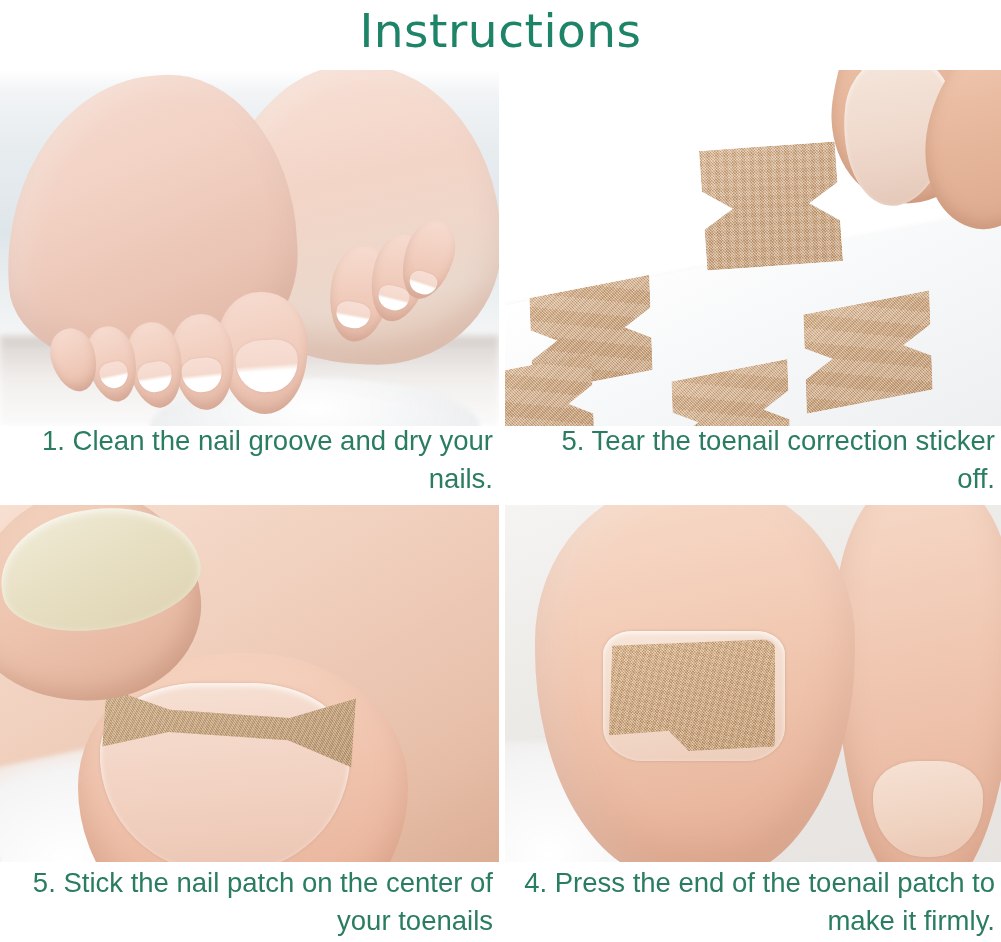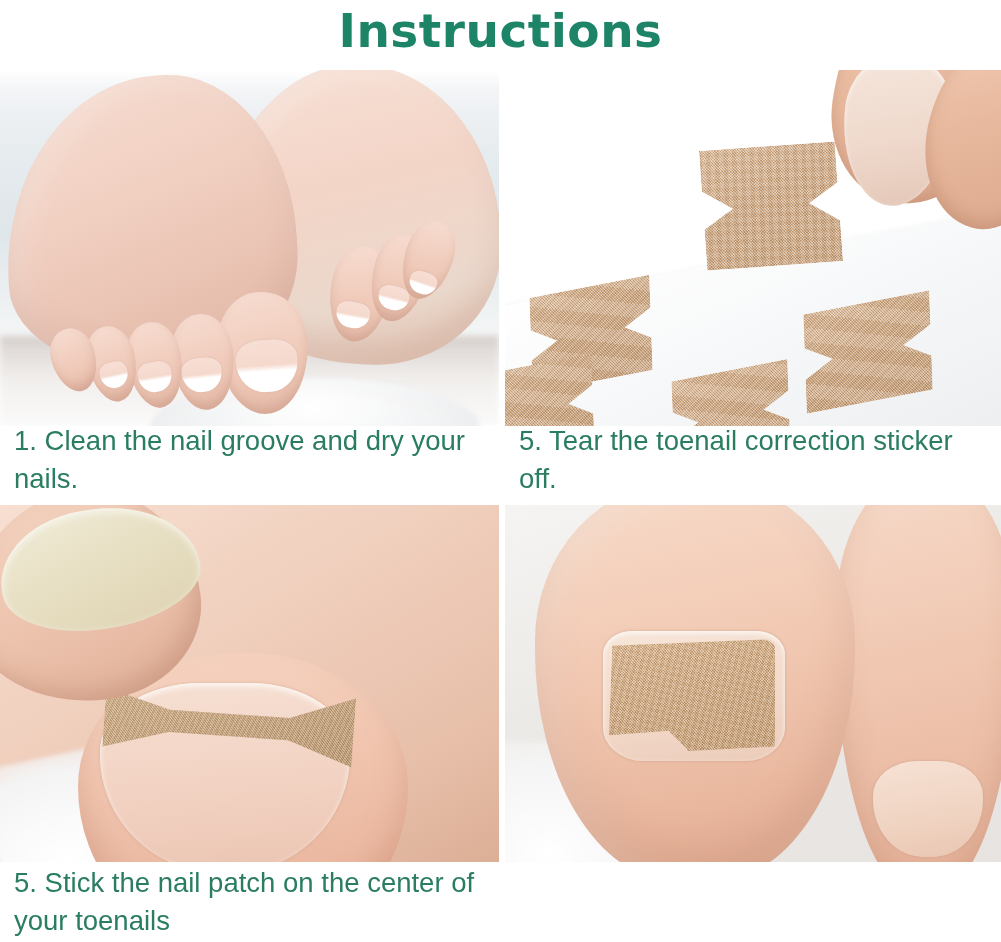--- a/index.html
+++ b/index.html
@@ -23,37 +23,38 @@
   
   .title {
     position: absolute;
     top: 0px;
     left: 0;
     width: 1001px;
     height: 68px;
     line-height: 62px;
     text-align: center;
     font-size: 47px;
-    font-weight: bold;
+    font-weight: normal;
     letter-spacing: 0.5px;
     color: #1e8468;
     font-family: "DejaVu Sans", sans-serif;
   }
 
   
   .grid {
     position: absolute;
     top: 70px;
     left: 0;
     width: 1001px;
     height: 872px;
   }
   .panel {
     position: absolute;
     overflow: hidden;
+    text-align: right;
   }
   .panel.p1 { left: 0px;   top: 0px;   width: 499px; height: 432px; }
   .panel.p2 { left: 505px; top: 0px;   width: 496px; height: 432px; }
   .panel.p3 { left: 0px;   top: 435px; width: 499px; height: 437px; }
   .panel.p4 { left: 505px; top: 435px; width: 496px; height: 437px; }
 
   .photo {
     position: absolute;
     left: 0;
     top: 0;
@@ -339,16 +340,17 @@
         <div class="scene">
           <div class="bg-p4"></div>
           <div class="towel4"></div>
           <div class="toe2-4"></div>
           <div class="nail4b"></div>
           <div class="bigtoe4"></div>
           <div class="nail4"></div>
           <div class="patch4"></div>
         </div>
       </div>
+      <div class="caption">4. Press the end of the toenail patch to make it firmly.</div>
     </div>
 
   </div>
 </div>
 
 </body></html>

